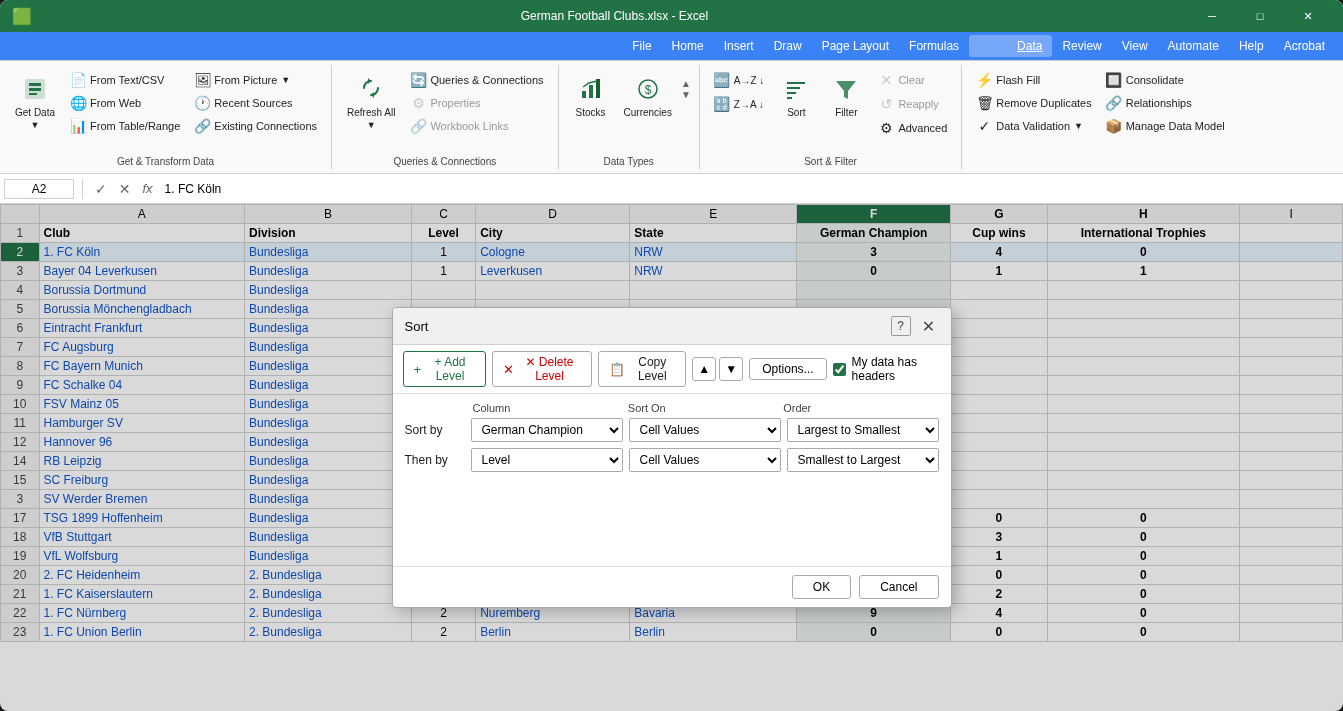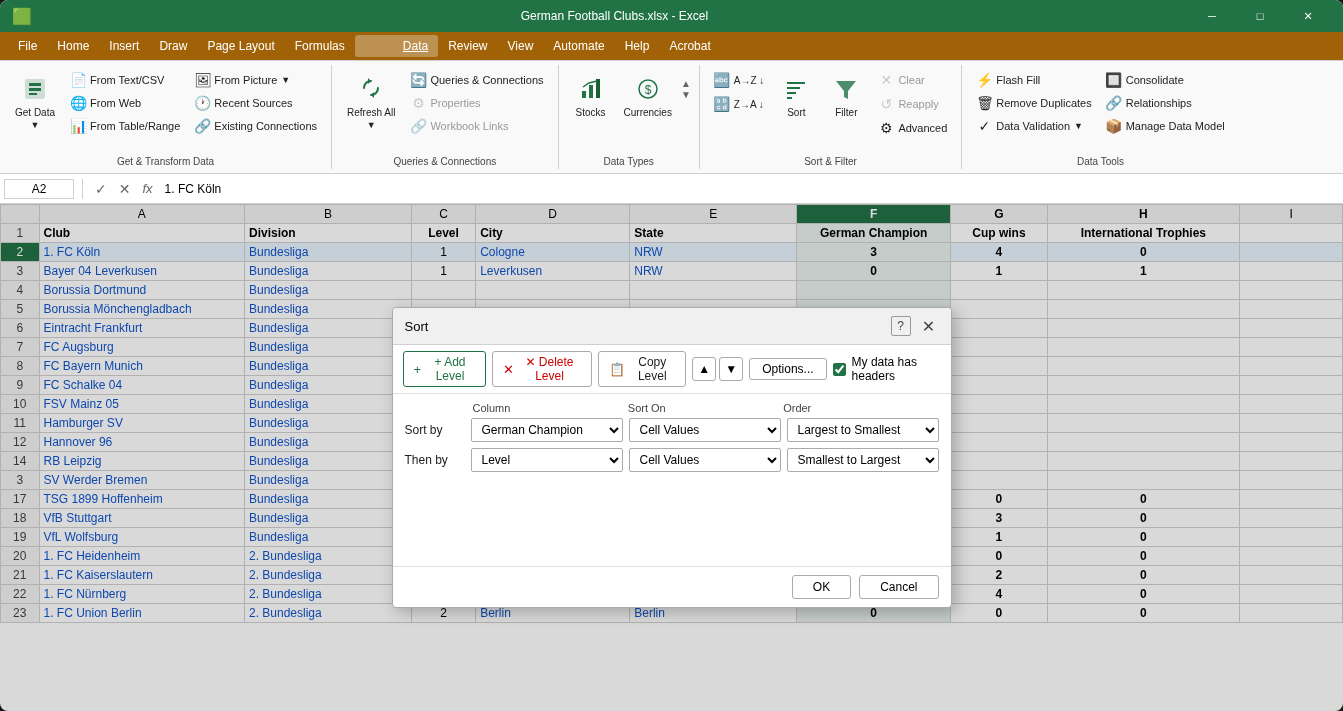--- a/index.html
+++ b/index.html
@@ -7,21 +7,21 @@
 
     .window { width: 1343px; height: 711px; background: #fff; border-radius: 8px; overflow: hidden; display: flex; flex-direction: column; box-shadow: 0 4px 20px rgba(0,0,0,0.5); }
 
     
     .title-bar { background: #217346; height: 32px; display: flex; align-items: center; padding: 0 12px; color: white; font-size: 12px; flex-shrink: 0; }
     .title-bar .app-title { margin-left: 8px; flex: 1; text-align: center; }
     .title-bar .win-controls { display: flex; gap: 2px; }
     .title-bar .win-btn { width: 46px; height: 32px; display: flex; align-items: center; justify-content: center; cursor: pointer; font-size: 11px; color: white; }
 
     
-    .menu-bar { background: #a16207; height: 28px; display: flex; align-items: center; padding: 0 8px; flex-shrink: 0; }
+    .menu-bar { background: #3b82f6; height: 28px; display: flex; align-items: center; padding: 0 8px; flex-shrink: 0; justify-content: flex-end; }
     .menu-item { color: white; padding: 4px 10px; font-size: 12px; cursor: pointer; border-radius: 3px; }
     .menu-item:hover, .menu-item.active { background: rgba(255,255,255,0.2); }
     .menu-item.active { background: rgba(255,255,255,0.3); text-decoration: underline; padding-left: 48px; }
 
     
     .ribbon { background: #f3f3f3; border-bottom: 1px solid #d0d0d0; flex-shrink: 0; display: flex; flex-direction: column; }
     .ribbon-content { background: #f9f9f9; border-top: 1px solid #d0d0d0; padding: 4px 0; display: flex; min-height: 90px; }
 
     
     .ribbon-group { display: flex; flex-direction: column; border-right: 1px solid #d0d0d0; padding: 4px 8px 2px; position: relative; min-width: fit-content; }
@@ -323,21 +323,20 @@
             <div class="ribbon-btn-sm">
               <span class="icon-sm">🔗</span>
               <span>Relationships</span>
             </div>
             <div class="ribbon-btn-sm">
               <span class="icon-sm">📦</span>
               <span>Manage Data Model</span>
             </div>
           </div>
         </div>
-        <span class="ribbon-group-label">Data Tools</span>
       </div>
     </div>
   </div>
 
   <div class="formula-bar">
     <input class="cell-ref" type="text" value="A2" style="">
     <div class="formula-divider"></div>
     <span class="formula-btn">✓</span>
     <span class="formula-btn">✕</span>
     <span class="formula-btn" style="font-style:italic;font-size:13px;">fx</span>
@@ -512,20 +511,32 @@
       <td class="col-b" style=""><a href="#">Bundesliga</a></td>
       <td class="col-c" style=""></td>
       <td class="col-d" style=""></td>
       <td class="col-e" style=""></td>
       <td class="col-f" style="background:#e8f0ed;"></td>
       <td class="col-g" style=""></td>
       <td class="col-h" style=""></td>
       <td class="col-i" style=""></td>
     </tr>
             <tr>
+      <td class="row-num ">15</td>
+      <td class="col-a" style=""><a href="#">SC Freiburg</a></td>
+      <td class="col-b" style=""><a href="#">Bundesliga</a></td>
+      <td class="col-c" style=""></td>
+      <td class="col-d" style=""></td>
+      <td class="col-e" style=""></td>
+      <td class="col-f" style="background:#e8f0ed;"></td>
+      <td class="col-g" style=""></td>
+      <td class="col-h" style=""></td>
+      <td class="col-i" style=""></td>
+    </tr>
+            <tr>
       <td class="row-num ">3</td>
       <td class="col-a" style=""><a href="#">SV Werder Bremen</a></td>
       <td class="col-b" style=""><a href="#">Bundesliga</a></td>
       <td class="col-c" style=""></td>
       <td class="col-d" style=""></td>
       <td class="col-e" style=""></td>
       <td class="col-f" style="background:#e8f0ed;"></td>
       <td class="col-g" style=""></td>
       <td class="col-h" style=""></td>
       <td class="col-i" style=""></td>
@@ -561,21 +572,21 @@
       <td class="col-c" style="">1</td>
       <td class="col-d" style=""><a href="#">Wolfsburg</a></td>
       <td class="col-e" style=""><a href="#">Lower Saxony</a></td>
       <td class="col-f" style="background:#e8f0ed;">1</td>
       <td class="col-g" style="">1</td>
       <td class="col-h" style="">0</td>
       <td class="col-i" style=""></td>
     </tr>
             <tr>
       <td class="row-num ">20</td>
-      <td class="col-a" style=""><a href="#">1. FC Heidenheim</a></td>
+      <td class="col-a" style=""><a href="#">2. FC Heidenheim</a></td>
       <td class="col-b" style=""><a href="#">2. Bundesliga</a></td>
       <td class="col-c" style="">2</td>
       <td class="col-d" style=""><a href="#">Heidenheim</a></td>
       <td class="col-e" style=""><a href="#">Baden-Württemberg</a></td>
       <td class="col-f" style="background:#e8f0ed;">0</td>
       <td class="col-g" style="">0</td>
       <td class="col-h" style="">0</td>
       <td class="col-i" style=""></td>
     </tr>
             <tr>

